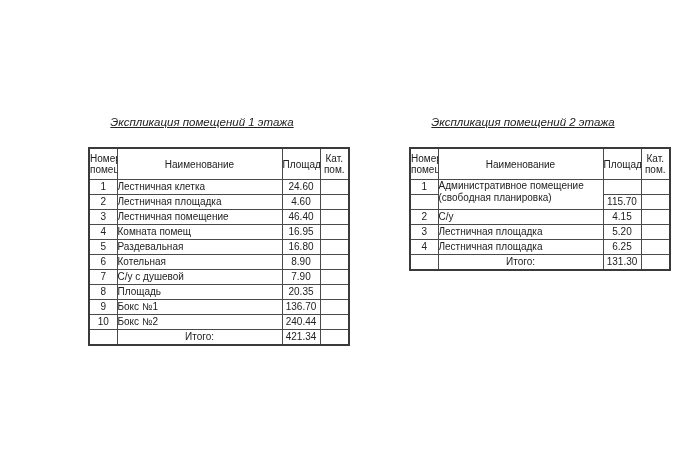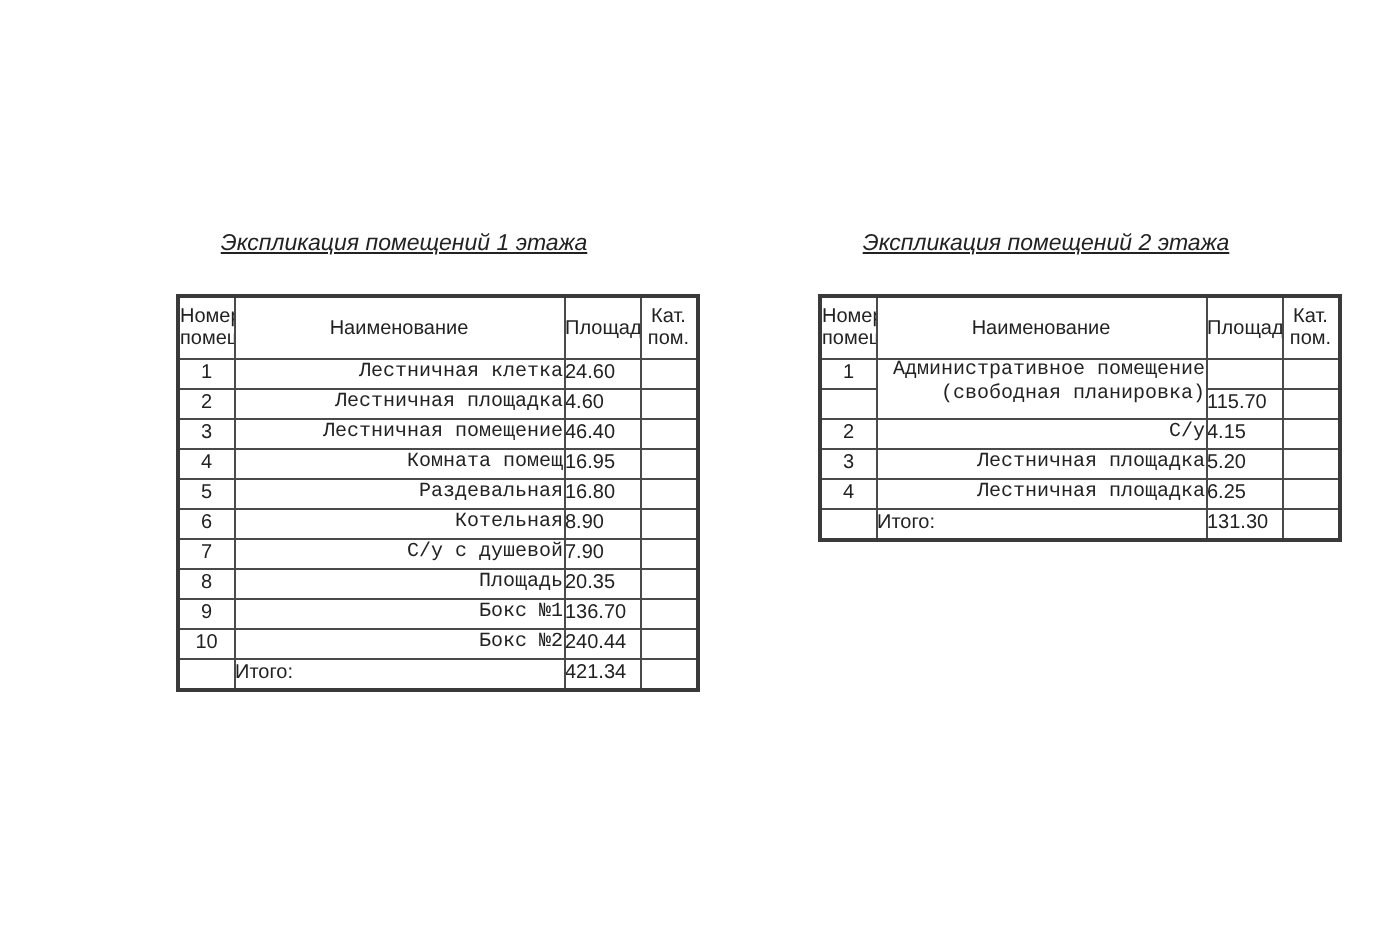--- a/index.html
+++ b/index.html
@@ -43,24 +43,24 @@
   }
   table.expl thead th{
     height:30px;
     font-weight:400;
     text-align:center;
     white-space:pre-line;
     line-height:11px;
     vertical-align:middle;
   }
   td.c-num{text-align:center;}
-  td.c-name{text-align:right;padding-left:5px;font-family:Liberation Mono, monospace;}
-  td.c-area{}
+  td.c-name{text-align:left;padding-left:5px;}
+  td.c-area{text-align:center;}
   td.c-cat{text-align:center;}
-  td.c-total{text-align:left;padding-right:5px;}
+  td.c-total{text-align:center;padding-right:5px;}
   td.c-merged{
     vertical-align:top;
     white-space:pre-line;
     line-height:15px;
   }
 </style>
 </head>
 <body>
 
 <div class="table-block" id="block-floor1">

